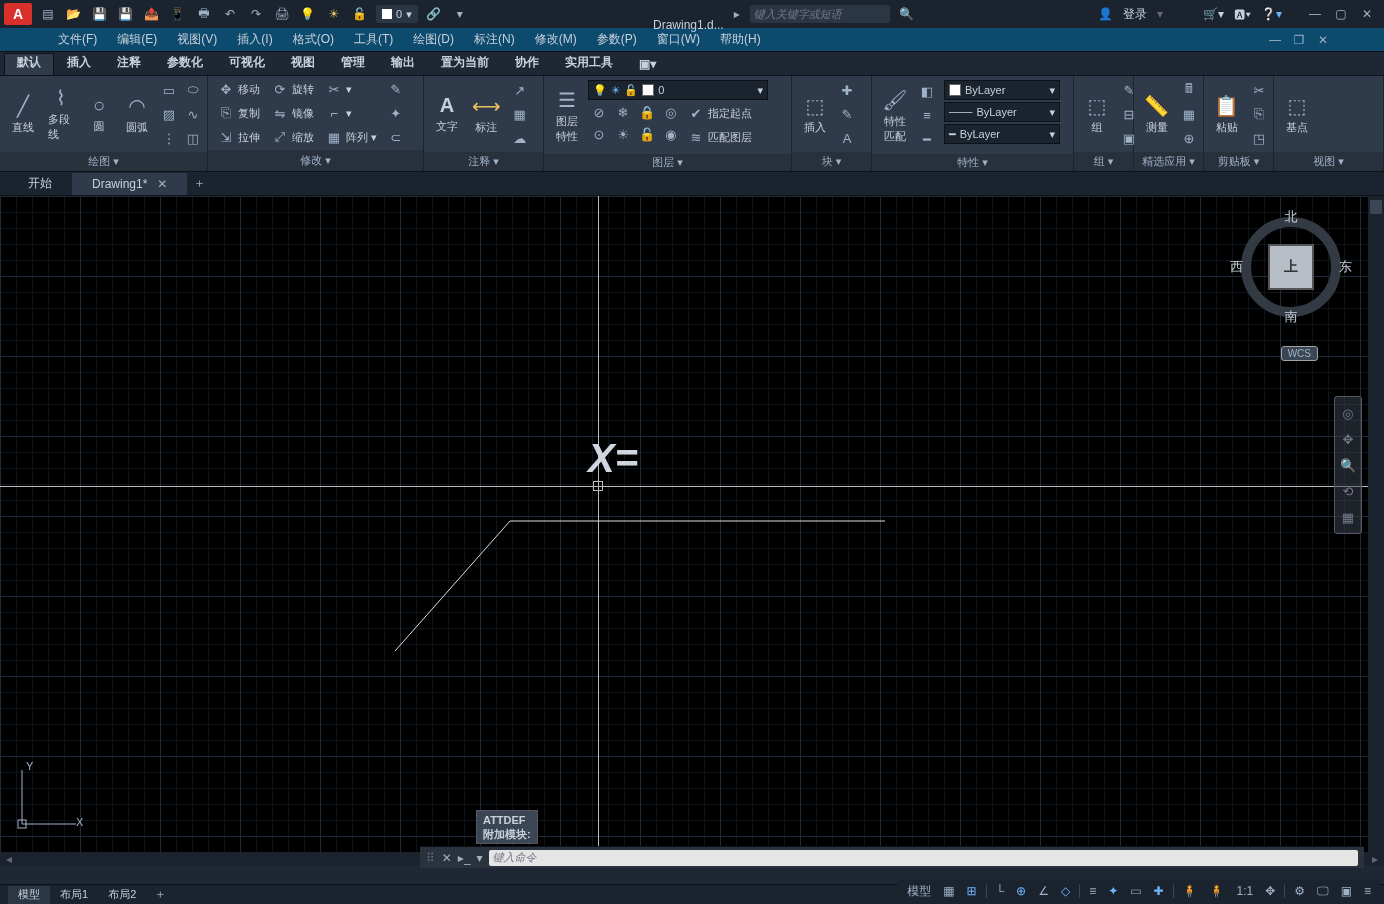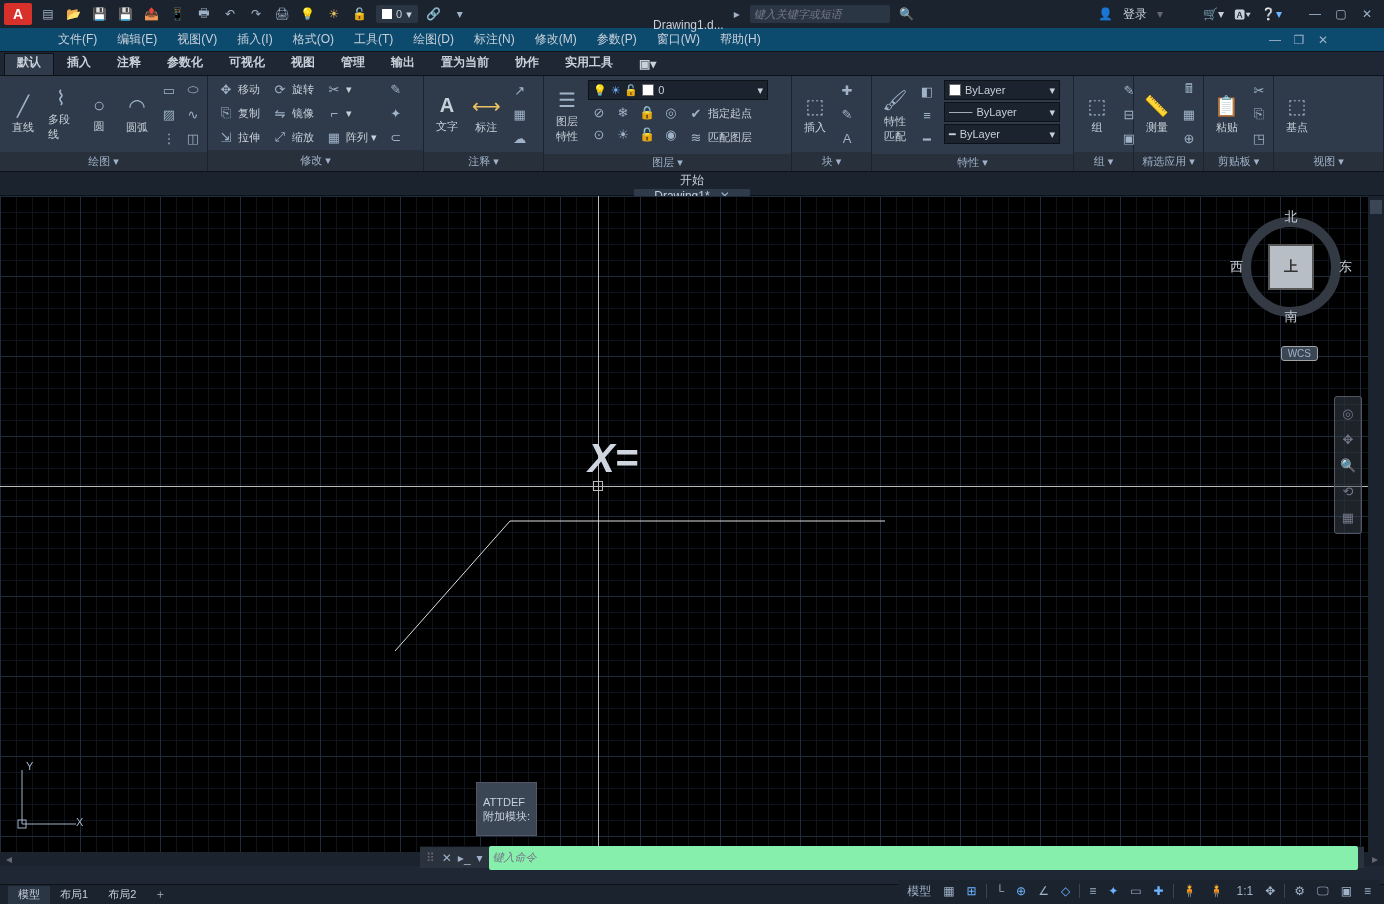--- a/index.html
+++ b/index.html
@@ -36,53 +36,53 @@
 .tool-lg .lbl { font-size:11px; color:#c8d0da;}
 .tool-sm-row { display:flex; flex-direction:column; gap:2px;}
 .tool-sm { display:flex; align-items:center; gap:4px; padding:1px 4px; cursor:pointer; height:22px; font-size:11px; color:#c8d0da;}
 .tool-sm .ic { font-size:13px; color:#9fb2c8; width:16px; text-align:center;}
 .mini-grid { display:grid; grid-template-columns:repeat(3,22px); grid-auto-rows:22px; gap:2px;}
 .mini-btn { display:flex; align-items:center; justify-content:center; font-size:13px; color:#9fb2c8; cursor:pointer;}
 .combo { background:#1b232e; border:1px solid #0c1218; height:20px; font-size:11px; color:#c8d0da; display:flex; align-items:center; padding:0 4px; gap:4px;}
 .combo .sw { width:12px; height:12px; background:#fff; border:1px solid #666;}
 
 
-.doc-tabs { height:24px; background:#1b232e; display:flex; align-items:center; padding:0 8px; gap:0; border-bottom:1px solid #0c1218;flex-direction:column;}
+.doc-tabs { height:24px; background:#1b232e; display:flex; align-items:center; padding:0 8px; gap:0; border-bottom:1px solid #0c1218;}
 .doc-tab { padding:0 20px; height:22px; display:flex; align-items:center; gap:10px; font-size:12px; color:#c8d0da; cursor:pointer; background:#1b232e;}
 .doc-tab.active { background:#2f3b4a;}
 .doc-tab .x { font-size:12px; color:#9fb2c8;}
 .doc-add { width:24px; height:22px; display:flex; align-items:center; justify-content:center; color:#9fb2c8; cursor:pointer;}
 
 
 .canvas-wrap { position:relative; height:656px; background:#000; overflow:hidden;}
 .grid-minor { position:absolute; inset:0; background-image:linear-gradient(#182230 1px,transparent 1px),linear-gradient(90deg,#182230 1px,transparent 1px); background-size:16px 16px; opacity:.6;}
 .grid-major { position:absolute; inset:0; background-image:linear-gradient(#263548 1px,transparent 1px),linear-gradient(90deg,#263548 1px,transparent 1px); background-size:80px 80px; opacity:.7;}
 .crosshair-h { position:absolute; left:0; right:0; height:1px; background:#bbb; top:290px;}
 .crosshair-v { position:absolute; top:0; bottom:0; width:1px; background:#bbb; left:598px;}
 .cross-box { position:absolute; width:10px; height:10px; border:1px solid #bbb; left:593px; top:285px;}
 .drawline { position:absolute; stroke:#ddd; stroke-width:1; fill:none;}
 .att-text { position:absolute; color:#cfd6df; font-size:40px; font-weight:bold; left:588px; top:240px; font-style:italic;}
 .ucs { position:absolute; left:14px; bottom:18px; color:#9fb2c8; font-size:11px;}
-.tooltip-box { position:absolute; left:476px; bottom:16px; background:#3a4654; border:1px solid #556; padding:12px 6px; font-size:11px; color:#c8d0da; line-height:14px;}
+.tooltip-box { position:absolute; left:476px; bottom:8px; background:#3a4654; border:1px solid #556; padding:2px 6px; font-size:11px; color:#c8d0da; line-height:14px;font-weight:bold;}
 .viewcube { position:absolute; right:38px; top:16px; width:110px; height:110px; display:flex; align-items:center; justify-content:center;}
 .viewcube .ring { position:absolute; width:100px; height:100px; border:10px solid #333a44; border-radius:50%;}
 .viewcube .face { width:42px; height:42px; background:#b8bec6; color:#333; display:flex; align-items:center; justify-content:center; font-size:14px; font-weight:bold; box-shadow:0 0 0 2px #555;}
 .viewcube .dir { position:absolute; font-size:13px; color:#c8d0da;}
 .wcs-badge { position:absolute; right:66px; top:150px; background:#3a4654; font-size:10px; padding:1px 6px; border-radius:3px; color:#9fb2c8; border:1px solid #a3a3a3;}
 .navbar { position:absolute; right:22px; top:200px; width:28px; background:rgba(60,70,84,.5); border:1px solid #556; display:flex; flex-direction:column; gap:6px; padding:6px 0; align-items:center; border-radius:3px;}
 .navbar div { width:20px; height:20px; color:#778; display:flex; align-items:center; justify-content:center; font-size:13px;}
 .vscroll { position:absolute; right:0; top:0; bottom:0; width:16px; background:#1b232e;}
 .vscroll .thumb { position:absolute; left:2px; right:2px; top:4px; height:14px; background:#3a4654;}
 
 
 .cmd-row { height:22px; background:#2a323e; display:flex; align-items:center; padding:0 6px; gap:6px; border-top:1px solid #0c1218;}
 .cmd-row .handle { color:#667; letter-spacing:1px;}
 .cmd-row .x { color:#9fb2c8;}
 .cmd-row .chev { color:#9fb2c8;}
-.cmd-input { flex:1; background:#86efac; height:24px; font-size:11px; color:#778; font-style:italic; padding:0 4px; display:flex; align-items:center; border-radius:2px;}
+.cmd-input { flex:1; background:#e5e5e5; height:16px; font-size:11px; color:#778; font-style:italic; padding:0 4px; display:flex; align-items:center; border-radius:2px;}
 
 
 .layout-tabs { height:20px; background:#1b232e; display:flex; align-items:center; padding:0 8px; gap:0; border-top:1px solid #0c1218;}
 .layout-tab { padding:0 10px; height:18px; display:flex; align-items:center; font-size:11px; color:#c8d0da; cursor:pointer;}
 .layout-tab.active { background:#2a3644;}
 .layout-add { padding:0 8px; color:#9fb2c8;}
 
 .statusbar { position:absolute; right:4px; bottom:2px; height:22px; display:flex; align-items:center; gap:2px; background:#1b232e; padding:0 4px;}
 .status-btn { padding:0 5px; height:18px; display:flex; align-items:center; justify-content:center; font-size:12px; color:#9fb2c8; cursor:pointer; border-radius:2px;}
 .status-btn.on { color:#6db4ff;}

